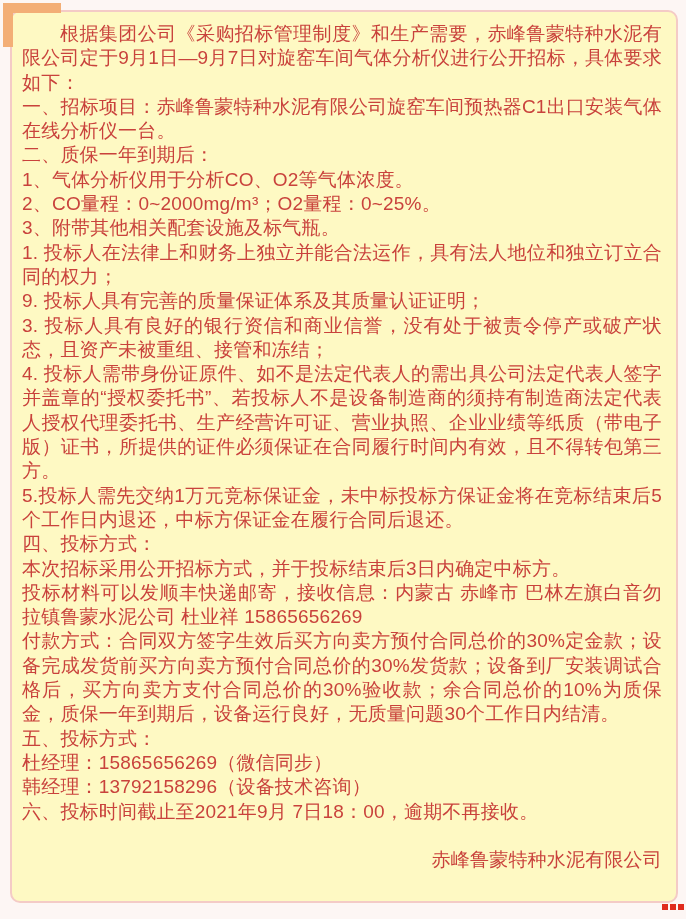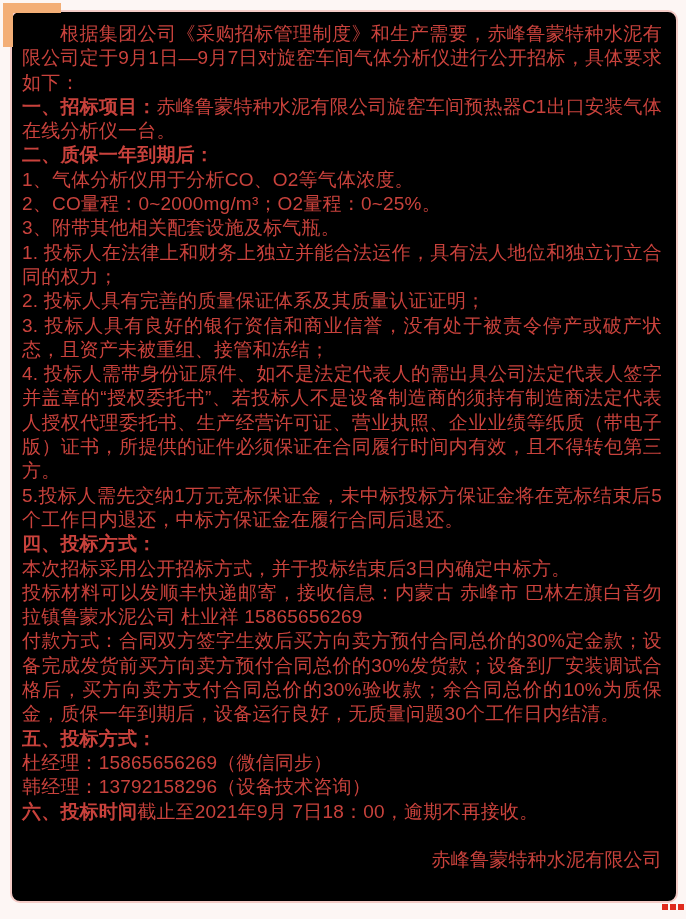--- a/index.html
+++ b/index.html
@@ -11,21 +11,21 @@
     font-family: "Liberation Sans", "DejaVu Sans", sans-serif;
     overflow: hidden;
   }
   .doc-frame {
     position: absolute;
     left: 10px;
     top: 10px;
     width: 668px;
     height: 893px;
     box-sizing: border-box;
-    background: #000000;
+    background: #fef9c3;
     border: 2px solid #f4cbc6;
     border-radius: 10px;
     overflow: hidden;
   }
   .corner-bar-h {
     position: absolute;
     left: 3px;
     top: 3px;
     width: 58px;
     height: 10px;
@@ -57,40 +57,40 @@
   .content {
     padding: 10px 14px 0 10px;
     color: #c9423c;
     font-size: 19px;
     line-height: 24.3px;
     text-align: justify;
     letter-spacing: 0.2px;
   }
   .content p { margin: 0; }
   .content p.indent { text-indent: 2em; }
-  .content strong { font-weight: bold; }
+  .content strong { font-weight: normal; }
   .signature { margin-top: 24px; text-align: right; }
 </style>
 </head>
 <body>
 
 <div class="corner-bar-h"></div>
 <div class="corner-bar-v"></div>
 
 <div class="doc-frame">
   <div class="content" id="doc-content">
 
     <p class="indent"><span>根据集团公司《采购招标管理制度》和生产需要，赤峰鲁蒙特种水泥有限公司定于9月1日—9月7日对旋窑车间气体分析仪进行公开招标，具体要求如下：</span></p>
       <p><strong>一、招标项目：</strong><span>赤峰鲁蒙特种水泥有限公司旋窑车间预热器C1出口安装气体在线分析仪一台。</span></p>
       <p><strong>二、质保一年到期后：</strong></p>
       <p><span>1、气体分析仪用于分析CO、O2等气体浓度。</span></p>
       <p><span>2、CO量程：0~2000mg/m³；O2量程：0~25%。</span></p>
       <p><span>3、附带其他相关配套设施及标气瓶。</span></p>
       <p><span>1. 投标人在法律上和财务上独立并能合法运作，具有法人地位和独立订立合同的权力；</span></p>
-      <p><span>2. 投标人具有完善的质量保证体系及其质量认证证明；</span></p>
+      <p><span>9. 投标人具有完善的质量保证体系及其质量认证证明；</span></p>
       <p><span>3. 投标人具有良好的银行资信和商业信誉，没有处于被责令停产或破产状态，且资产未被重组、接管和冻结；</span></p>
       <p><span>4. 投标人需带身份证原件、如不是法定代表人的需出具公司法定代表人签字并盖章的“授权委托书”、若投标人不是设备制造商的须持有制造商法定代表人授权代理委托书、生产经营许可证、营业执照、企业业绩等纸质（带电子版）证书，所提供的证件必须保证在合同履行时间内有效，且不得转包第三方。</span></p>
       <p><span>5.投标人需先交纳1万元竞标保证金，未中标投标方保证金将在竞标结束后5个工作日内退还，中标方保证金在履行合同后退还。</span></p>
       <p><strong>四、投标方式：</strong></p>
       <p><span>本次招标采用公开招标方式，并于投标结束后3日内确定中标方。</span></p>
       <p><span>投标材料可以发顺丰快递邮寄，接收信息：内蒙古 赤峰市 巴林左旗白音勿拉镇鲁蒙水泥公司 杜业祥 15865656269</span></p>
       <p><span>付款方式：合同双方签字生效后买方向卖方预付合同总价的30%定金款；设备完成发货前买方向卖方预付合同总价的30%发货款；设备到厂安装调试合格后，买方向卖方支付合同总价的30%验收款；余合同总价的10%为质保金，质保一年到期后，设备运行良好，无质量问题30个工作日内结清。</span></p>
       <p><strong>五、投标方式：</strong></p>
       <p><span>杜经理：15865656269（微信同步）</span></p>
       <p><span>韩经理：13792158296（设备技术咨询）</span></p>

